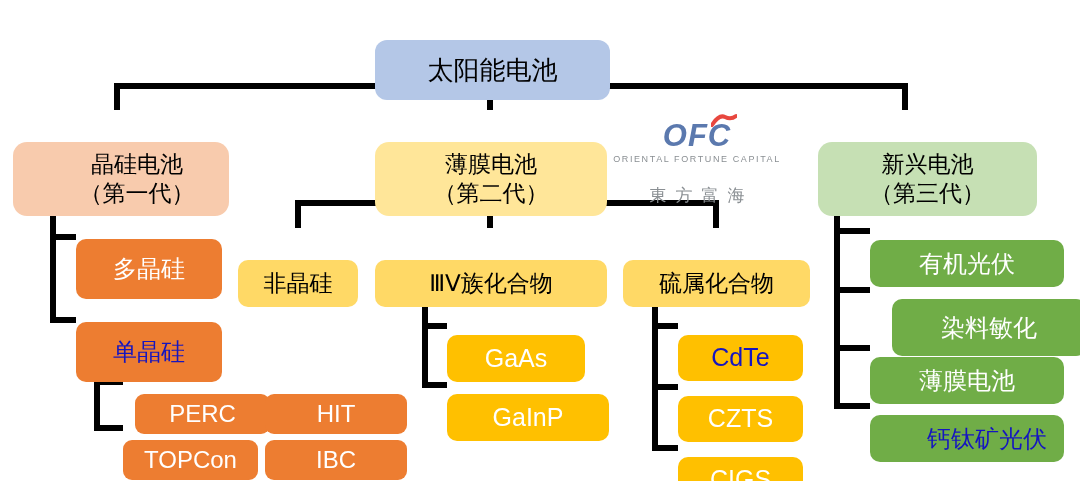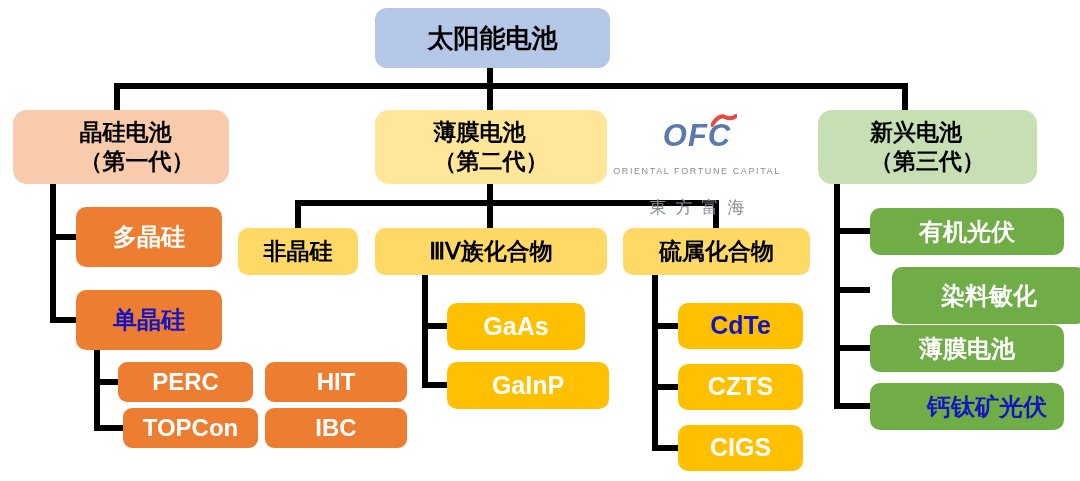--- a/index.html
+++ b/index.html
@@ -9,24 +9,26 @@
     background:#ffffff;
     font-family:"Liberation Sans", sans-serif;
     overflow:hidden;
   }
   
   .line{position:absolute;background:var(--connector,#000);}
   
   .node{
     position:absolute;
     display:flex;align-items:center;justify-content:center;
+    text-align:center;
     border-radius:10px;
-    font-weight:700;
+    font-weight:400;
     box-sizing:border-box;
     line-height:1.25;
+    margin-top:32px;
   }
   .hdr{border-radius:14px;font-size:23px;color:#000;}
   .root{background:var(--root_bg);border-radius:12px;font-size:26px;color:#000;}
   .g1h{background:var(--gen1_header_bg);padding-left:32px;}
   .g2h{background:var(--gen2_header_bg);}
   .g3h{background:var(--gen3_header_bg);}
   .g1n{background:var(--gen1_node_bg);color:#fff;font-size:24px;}
   .g1s{background:var(--gen1_node_bg);color:#fff;font-size:24px;border-radius:9px;}
   .g2n{background:var(--gen2_node_bg);color:#000;font-size:23px;}
   .g2l{background:var(--gen2_leaf_bg);color:#fff;font-size:25px;}
@@ -34,21 +36,21 @@
   .txt-blue{color:var(--highlight_text) !important;}
   
   .logo{position:absolute;left:612px;top:120px;width:170px;height:72px;text-align:center;}
   .logo .mark{
     position:relative;display:inline-block;
     font-size:31px;font-weight:bold;font-style:italic;
     color:var(--logo_blue);letter-spacing:1px;line-height:1;
   }
   .logo .swoosh{position:absolute;top:-7px;right:-6px;width:26px;height:14px;}
   .logo .cap{
-    margin-top:15px;font-size:9px;letter-spacing:1.6px;
+    margin-top:3px;font-size:9px;letter-spacing:1.6px;
     color:var(--logo_gray);white-space:nowrap;
   }
   .logo .cn{
     margin-top:20px;font-size:17px;letter-spacing:9px;
     color:var(--logo_gray);font-family:"Liberation Serif",serif;
     white-space:nowrap;padding-left:9px;
   }
 </style>
 </head>
 <body>
@@ -110,21 +112,21 @@
       <div>（第三代）</div>
     </div>
   </div>
 
   <div class="node g1n" style="left:76px;top:207px;width:146px;height:60px;">
     <span>多晶硅</span>
   </div>
   <div class="node g1n" style="left:76px;top:290px;width:146px;height:60px;">
     <span class="txt-blue">单晶硅</span>
   </div>
-  <div class="node g1s" style="left:118px;top:362px;width:135px;height:40px;">
+  <div class="node g1s" style="left:135px;top:362px;width:135px;height:40px;">
     <span>PERC</span>
   </div>
   <div class="node g1s" style="left:265px;top:362px;width:142px;height:40px;">
     <span>HIT</span>
   </div>
   <div class="node g1s" style="left:123px;top:408px;width:135px;height:40px;">
     <span>TOPCon</span>
   </div>
   <div class="node g1s" style="left:265px;top:408px;width:142px;height:40px;">
     <span>IBC</span>

